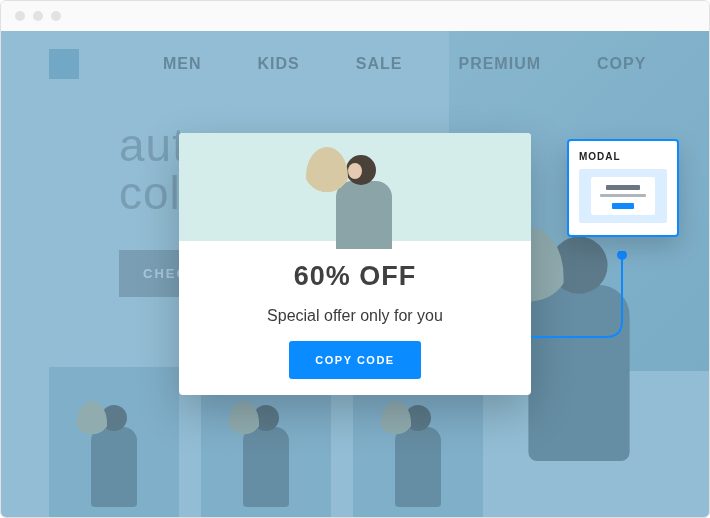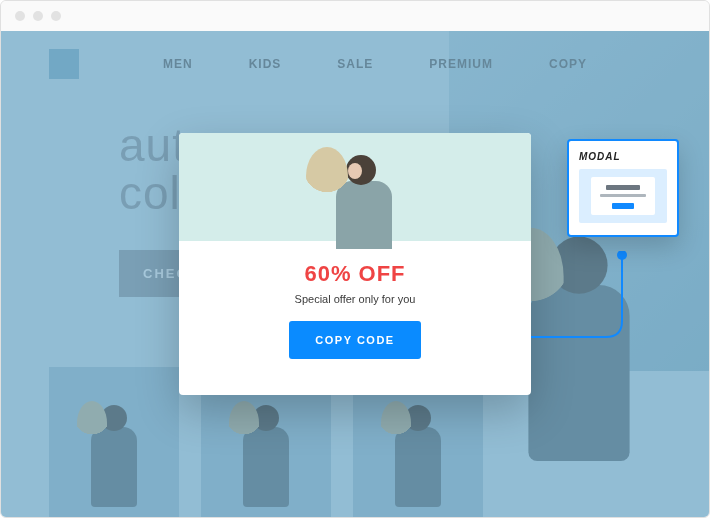--- a/index.html
+++ b/index.html
@@ -49,21 +49,21 @@
     align-items: center;
     padding: 0 48px;
     gap: 56px;
     z-index: 1;
   }
   .logo-square {
     width: 30px; height: 30px; background: #8bb6cc;
     margin-right: 28px;
   }
   .nav a {
-    font-size: 12px;
+    font-size: 16px;
     font-weight: 700;
     letter-spacing: 1px;
     color: #6e6e6e;
     text-decoration: none;
   }
   .hero {
     position: absolute;
     top: 90px; left: 0; right: 0;
     height: 230px;
     display: flex;
@@ -175,28 +175,28 @@
   .modal-person .mbody {
     position: absolute; left: 36px; top: 40px;
     width: 56px; height: 68px;
     background: #8aa4a8;
     border-radius: 16px 16px 0 0;
   }
   .modal-body {
     padding: 20px 20px 22px;
   }
   .modal-h {
-    font-size: 22px;
+    font-size: 27px;
     font-weight: 800;
     letter-spacing: 1px;
-    color: #ef4444;
+    color: #404040;
   }
   .modal-sub {
-    margin-top: 6px;
-    font-size: 11px;
+    margin-top: 15px;
+    font-size: 16px;
     color: #3b3b3b;
   }
   .copy-btn {
     margin-top: 16px;
     background: #0a8bff;
     color: #fff;
     border: none;
     font-weight: 700;
     font-size: 11px;
     letter-spacing: 1.5px;
@@ -217,21 +217,20 @@
     border-radius: 4px;
     padding: 10px 10px 12px;
     box-shadow: 0 10px 26px rgba(0,0,0,0.18);
   }
   .badge-title {
     font-size: 10px;
     font-weight: 800;
     letter-spacing: 1px;
     color: #222;
     margin-bottom: 7px;
-    font-style: italic;
   }
   .badge-preview {
     background: #dbeeff;
     border-radius: 2px;
     padding: 8px;
     display: flex;
     align-items: center;
     justify-content: center;
   }
   .badge-inner {

